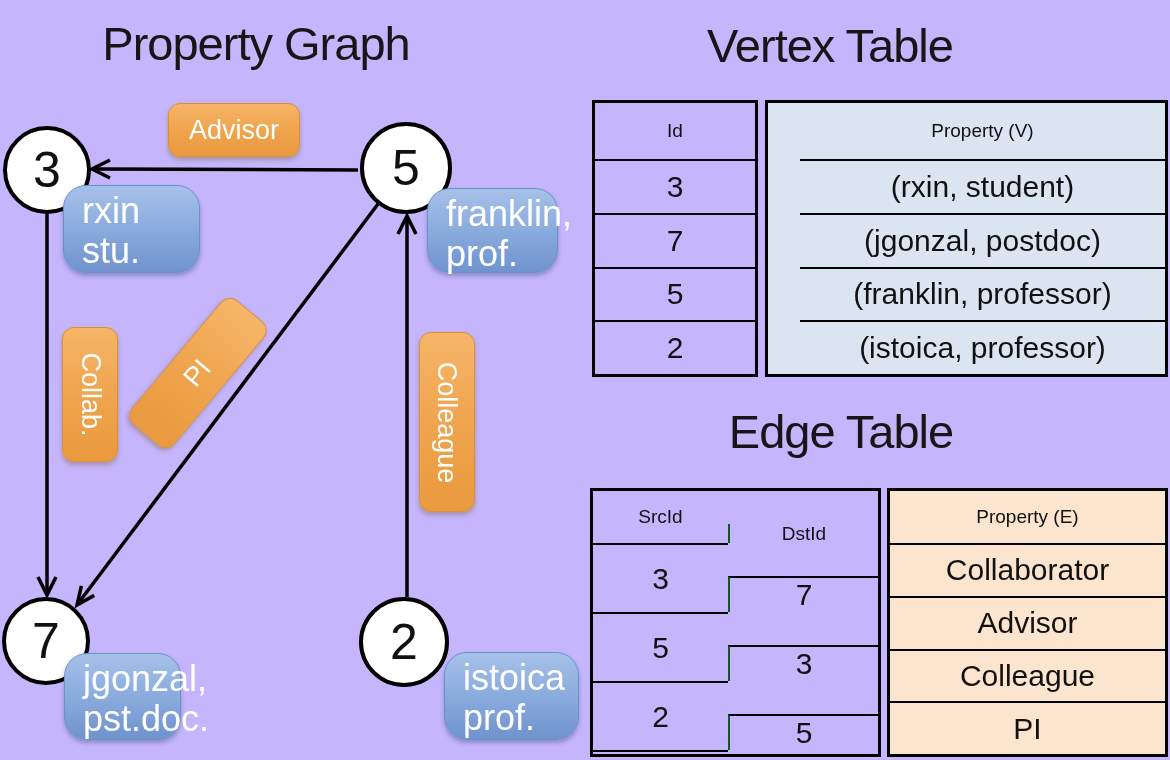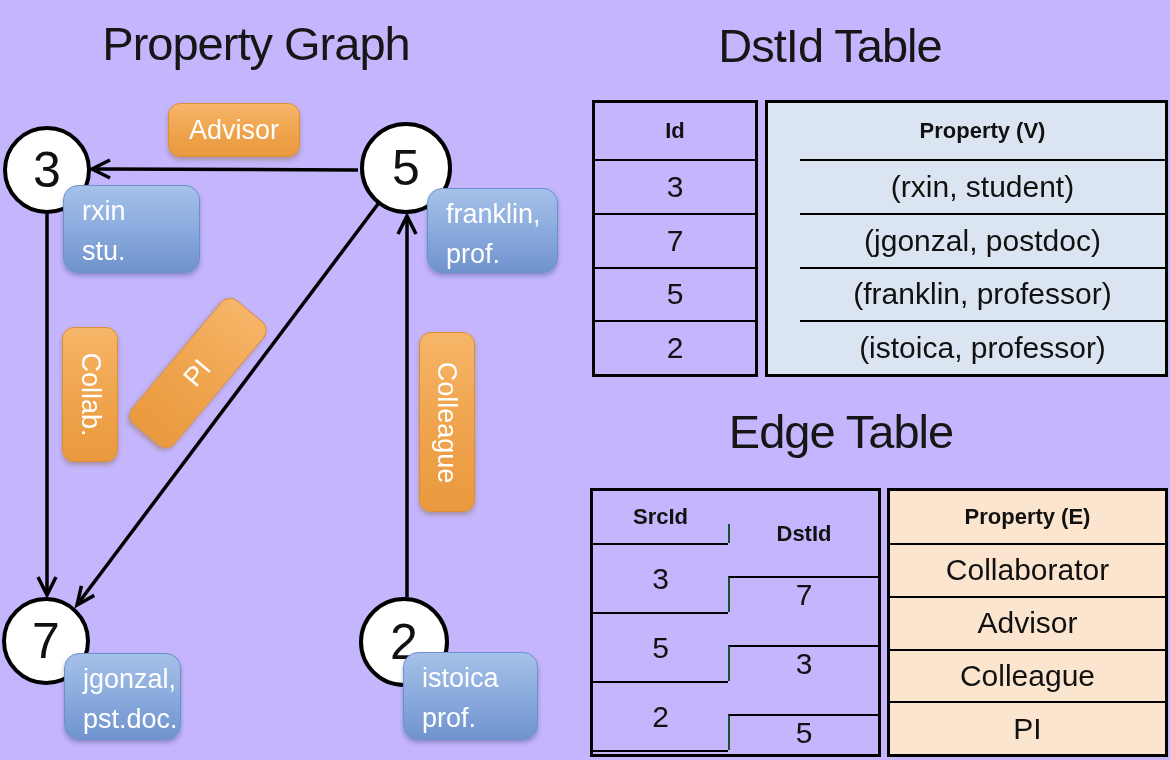--- a/index.html
+++ b/index.html
@@ -17,42 +17,42 @@
           display:flex; align-items:center; justify-content:center; font-size:50px; color:#111; }
 
   .obox { position:absolute; border-radius:12px; border:1px solid #dd8f33;
           background:linear-gradient(180deg,#f6b568 0%, #efa34c 55%, #ea9a3e 100%);
           box-shadow:0 3px 4px rgba(120,80,20,.35);
           display:flex; align-items:center; justify-content:center;
           color:#fff; font-size:27px; }
   .obox .vtext { transform:rotate(90deg); white-space:nowrap; }
   .obox .vtext-ccw { transform:rotate(-90deg); white-space:nowrap; }
 
-  .bbox { position:absolute; border-radius:15px; border:1px solid #6b90ca;
+  .bbox { position:absolute; border-radius:23px; border:1px solid #6b90ca;
           background:linear-gradient(180deg,#a6c1e9 0%, #8aabdd 50%, #7093ce 100%);
           box-shadow:0 3px 4px rgba(40,60,110,.35);
-          color:#fff; font-size:27px; line-height:40px; padding:5px 0 0 18px; }
+          color:#fff; font-size:36px; line-height:40px; padding:5px 0 0 18px; }
 
   
   .subtable { position:absolute; border:3px solid #000; display:grid; }
   .cell { display:flex; align-items:center; justify-content:center;
           font-size:30px; color:#111; border-top:2px solid #000; }
   .cell.first { border-top:none; }
-  .cell.hdr { font-weight:bold; font-size:22px; }
+  .cell.hdr { font-weight:normal; font-size:19px; }
   .cell.vdiv { border-left:2px solid #14532d;margin-top:33px; }
   .bg-blue { background:#dbe5f2;padding-left:32px; }
   .bg-tan  { background:#fbe5ce; }
 </style>
 </head>
 <body>
 
 <div id="stage">
 
   <div class="title" style="left:0; top:16; width:512px; top:16px;">Property Graph</div>
-  <div class="title" style="left:585px; top:18px; width:490px;">DstId Table</div>
+  <div class="title" style="left:585px; top:18px; width:490px;">Vertex Table</div>
   <div class="title" style="left:585px; top:404px; width:512px;">Edge Table</div>
 
   <svg id="edges" width="585" height="760" viewBox="0 0 585 760">
     <g stroke="#000" stroke-width="3.5" fill="none">
 
       <line x1="358" y1="170" x2="96" y2="169"></line>
       <polyline points="110,160 92,169 110,178"></polyline>
 
       <line x1="47" y1="214" x2="47" y2="592"></line>
       <polyline points="38,577 47,595 56,577"></polyline>
@@ -83,21 +83,21 @@
     <div>stu.</div>
   </div>
   <div class="bbox" style="left:427px; top:188px; width:131px; height:85px;">
     <div>franklin,</div>
     <div>prof.</div>
   </div>
   <div class="bbox" style="left:64px; top:653px; width:117px; height:87px;">
     <div>jgonzal,</div>
     <div>pst.doc.</div>
   </div>
-  <div class="bbox" style="left:403px; top:652px; width:135px; height:88px;">
+  <div class="bbox" style="left:444px; top:652px; width:135px; height:88px;">
     <div>istoica</div>
     <div>prof.</div>
   </div>
 
   <div class="obox" style="left:168px; top:103px; width:132px; height:54px;">
     <span>Advisor</span>
   </div>
   <div class="obox" style="left:62px; top:327px; width:56px; height:135px;">
     <span class="vtext">Collab.</span>
   </div>

